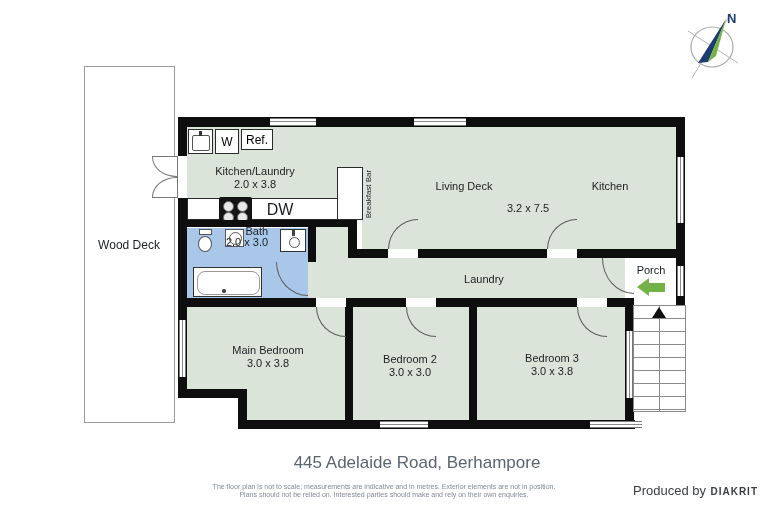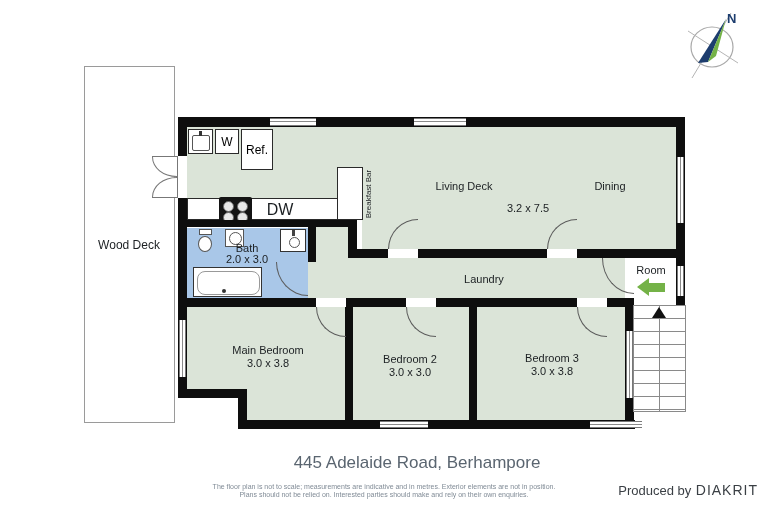--- a/index.html
+++ b/index.html
@@ -45,21 +45,21 @@
   <div class="room" style="left:477px;top:307px;width:148px;height:113px;"></div>
   <div class="abs" style="left:636px;top:258px;width:40px;height:47px;background:#fff;"></div>
 
   <div class="bx" style="left:188px;top:129px;width:25px;height:25px;">
     <div class="abs" style="left:3px;top:5px;width:16px;height:14px;border:1px solid #555;border-radius:2px;"></div>
     <div class="abs" style="left:10px;top:1px;width:3px;height:5px;background:#333;"></div>
   </div>
   <div class="bx" style="left:215px;top:129px;width:24px;height:25px;display:flex;align-items:center;justify-content:center;font-size:12px;">
     <span>W</span>
   </div>
-  <div class="bx" style="left:241px;top:129px;width:32px;height:41px;display:flex;align-items:center;justify-content:center;font-size:12px;">
+  <div class="bx" style="left:241px;top:129px;width:32px;height:21px;display:flex;align-items:center;justify-content:center;font-size:12px;">
     <span>Ref.</span>
   </div>
   <div class="bx" style="left:187px;top:198px;width:170px;height:22px;"></div>
   <div class="abs" style="left:219px;top:197px;width:33px;height:27px;background:#141414;border-radius:2px;">
     <div class="abs" style="left:4px;top:4px;width:9px;height:9px;border-radius:50%;background:#e8e8e8;border:1px solid #666;"></div>
     <div class="abs" style="left:18px;top:4px;width:9px;height:9px;border-radius:50%;background:#e8e8e8;border:1px solid #666;"></div>
     <div class="abs" style="left:4px;top:15px;width:9px;height:9px;border-radius:50%;background:#e8e8e8;border:1px solid #666;"></div>
     <div class="abs" style="left:18px;top:15px;width:9px;height:9px;border-radius:50%;background:#e8e8e8;border:1px solid #666;"></div>
   </div>
   <div class="lbl" style="left:280px;top:209px;font-size:16px;">DW</div>
@@ -130,44 +130,48 @@
   <svg class="abs" style="left:686px;top:6px;" width="64" height="76" viewBox="0 0 64 76">
     <ellipse cx="26" cy="41" rx="21" ry="20" fill="none" stroke="#a8a8a8" stroke-width="1.2"></ellipse>
     <line x1="6" y1="72" x2="45" y2="7" stroke="#b5b5b5" stroke-width="1"></line>
     <line x1="2" y1="25" x2="52" y2="57" stroke="#b5b5b5" stroke-width="1"></line>
     <polygon points="40,13 12,57 22,56" style="fill:var(--compass-navy);"></polygon>
     <polygon points="40,13 22,56 30,50" style="fill:var(--compass-green);"></polygon>
     <text x="41" y="17" font-size="13" font-weight="bold" style="fill:var(--compass-navy);font-family:'Liberation Sans',sans-serif;">N</text>
   </svg>
 
   <div class="lbl" style="left:129px;top:245px;font-size:12px;">Wood Deck</div>
+  <div class="lbl" style="left:255px;top:178px;">
+    <div>Kitchen/Laundry</div>
+    <div>2.0 x 3.8</div>
+  </div>
   <div class="lbl" style="left:464px;top:186px;">Living Deck</div>
-  <div class="lbl" style="left:610px;top:186px;">Dining</div>
+  <div class="lbl" style="left:610px;top:186px;">Kitchen</div>
   <div class="lbl" style="left:528px;top:208px;">3.2 x 7.5</div>
   <div class="lbl" style="left:368px;top:194px;font-size:8px;transform:translate(-50%,-50%) rotate(-90deg);">Breakfast Bar</div>
-  <div class="lbl" style="left:247px;top:254px;line-height:11px;">
+  <div class="lbl" style="left:247px;top:237px;line-height:11px;text-align:right;">
     <div>Bath</div>
     <div>2.0 x 3.0</div>
   </div>
   <div class="lbl" style="left:484px;top:279px;">Laundry</div>
   <div class="lbl" style="left:268px;top:357px;">
     <div>Main Bedroom</div>
     <div>3.0 x 3.8</div>
   </div>
   <div class="lbl" style="left:410px;top:366px;">
     <div>Bedroom 2</div>
     <div>3.0 x 3.0</div>
   </div>
   <div class="lbl" style="left:552px;top:365px;">
     <div>Bedroom 3</div>
     <div>3.0 x 3.8</div>
   </div>
-  <div class="lbl" style="left:651px;top:270px;">Room</div>
+  <div class="lbl" style="left:651px;top:270px;">Porch</div>
 
   <div class="footer-line" style="top:453px;font-size:17px;color:var(--address-c);padding-left:33px;">445 Adelaide Road, Berhampore</div>
   <div class="footer-line" style="top:483px;font-size:7px;line-height:8px;color:var(--disclaimer-c);">The floor plan is not to scale; measurements are indicative and in metres. Exterior elements are not in position.</div>
   <div class="footer-line" style="top:491px;font-size:7px;line-height:8px;color:var(--disclaimer-c);">Plans should not be relied on. Interested parties should make and rely on their own enquiries.</div>
   <div class="abs" style="right:10px;top:481px;color:var(--credit-c);">
     <span style="font-size:13px;">Produced by</span>
-    <span style="font-size:14px;font-weight:normal;letter-spacing:1px;">DIAKRIT</span>
+    <span style="font-size:10px;font-weight:bold;letter-spacing:1px;">DIAKRIT</span>
   </div>
 
 </div>
 
 </body></html>

